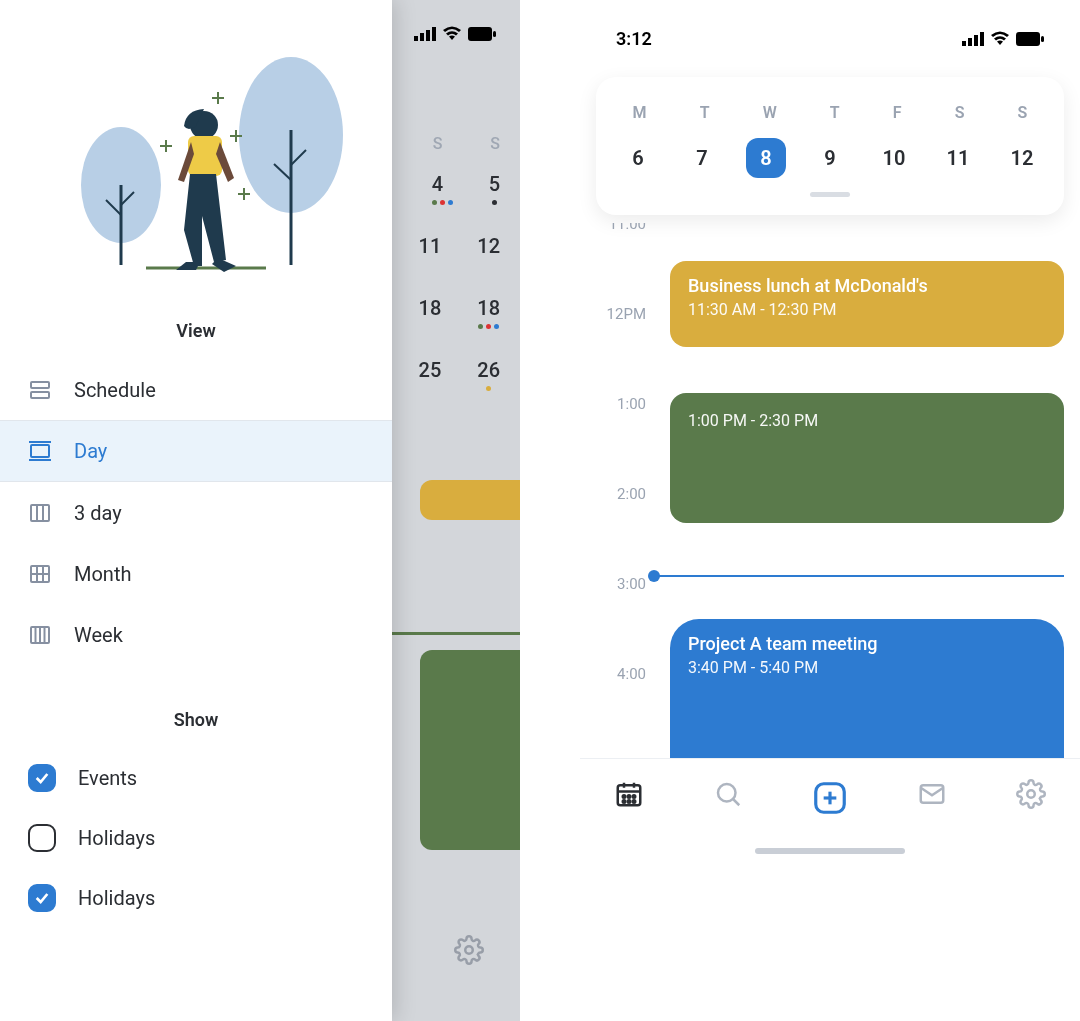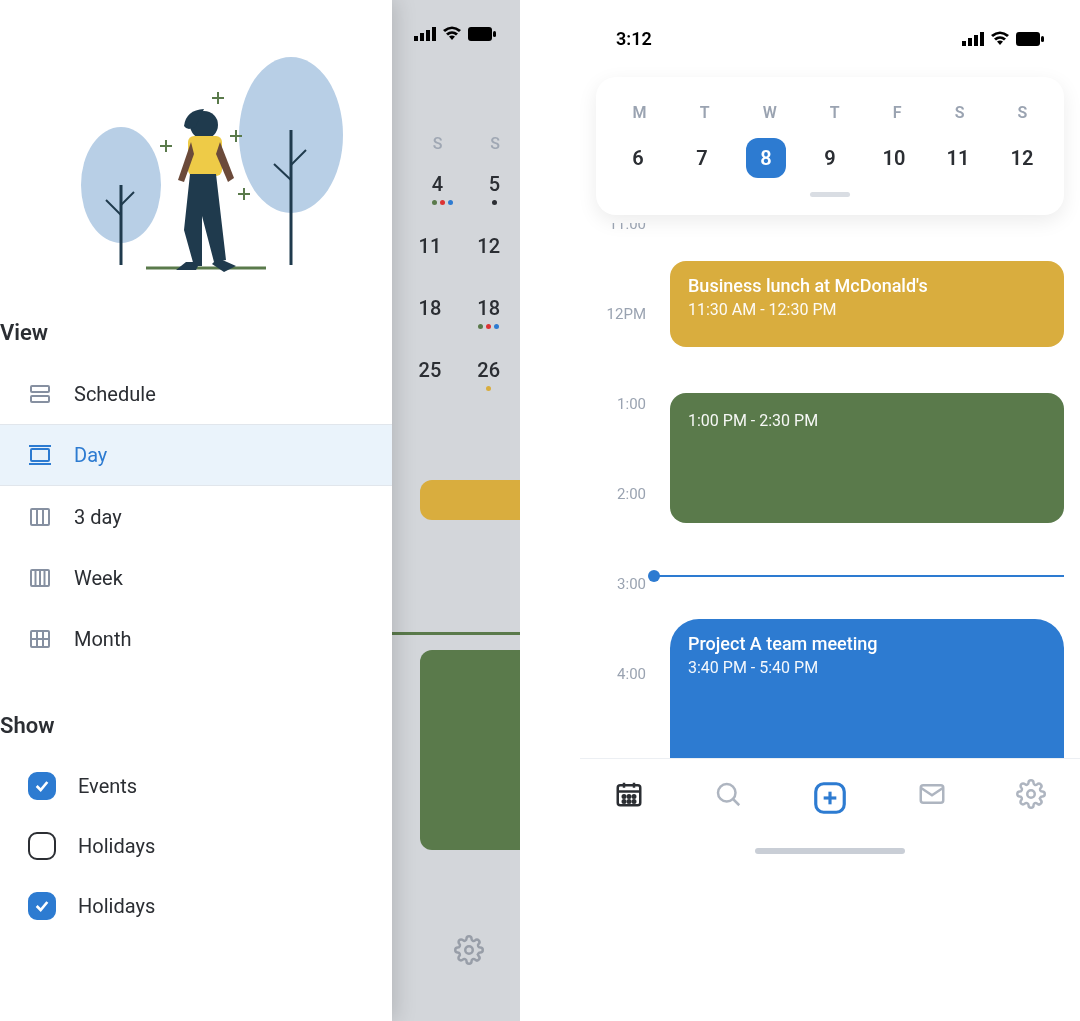--- a/index.html
+++ b/index.html
@@ -46,21 +46,21 @@
 
   .drawer {
     position: absolute;
     left:0; top:0;
     width: 392px;
     height: 100%;
     background: #fff;
     box-shadow: 4px 0 20px rgba(0,0,0,0.15);
   }
   .illus { width:100%; height:290px; display:flex; align-items:flex-end; justify-content:center; }
-  .section-title { text-align:left; font-size:22px; font-weight:600; color:#2b2e33; margin:30px 0 18px; }
+  .section-title { text-align:center; font-size:18px; font-weight:600; color:#2b2e33; margin:30px 0 18px; }
   .menu-item {
     display:flex; align-items:center; gap:22px;
     padding: 18px 28px;
     font-size:20px; color:#2b2e33;
     cursor:pointer;
     border-top: 1px solid rgba(0,0,0,0);
   }
   .menu-item.selected {
     background:#eaf3fb;
     color:#2d7bd1;
@@ -255,34 +255,34 @@
       <svg class="mi-icon" viewBox="0 0 24 24" fill="none" stroke="currentColor" stroke-width="2">
           <rect x="3" y="4" width="18" height="16" rx="1"></rect>
           <line x1="9" y1="4" x2="9" y2="20"></line>
           <line x1="15" y1="4" x2="15" y2="20"></line>
         </svg>
       <span>3 day</span>
     </div>
     <div class="menu-item">
       <svg class="mi-icon" viewBox="0 0 24 24" fill="none" stroke="currentColor" stroke-width="2">
           <rect x="3" y="4" width="18" height="16" rx="1"></rect>
+          <line x1="3" y1="12" x2="21" y2="12"></line>
+          <line x1="9" y1="4" x2="9" y2="20"></line>
+          <line x1="15" y1="4" x2="15" y2="20"></line>
+        </svg>
+      <span>Month</span>
+    </div>
+    <div class="menu-item">
+      <svg class="mi-icon" viewBox="0 0 24 24" fill="none" stroke="currentColor" stroke-width="2">
+          <rect x="3" y="4" width="18" height="16" rx="1"></rect>
           <line x1="7.5" y1="4" x2="7.5" y2="20"></line>
           <line x1="12" y1="4" x2="12" y2="20"></line>
           <line x1="16.5" y1="4" x2="16.5" y2="20"></line>
         </svg>
       <span>Week</span>
-    </div>
-    <div class="menu-item">
-      <svg class="mi-icon" viewBox="0 0 24 24" fill="none" stroke="currentColor" stroke-width="2">
-          <rect x="3" y="4" width="18" height="16" rx="1"></rect>
-          <line x1="3" y1="12" x2="21" y2="12"></line>
-          <line x1="9" y1="4" x2="9" y2="20"></line>
-          <line x1="15" y1="4" x2="15" y2="20"></line>
-        </svg>
-      <span>Month</span>
     </div>
 
     <div class="section-title" style="margin-top:44px">Show</div>
 
     <div class="show-item">
       <div class="chk checked">
           <svg width="16" height="16" viewBox="0 0 24 24" fill="none" stroke="#fff" stroke-width="4">
             <polyline points="4 12 10 18 20 6"></polyline>
           </svg>
         </div>

